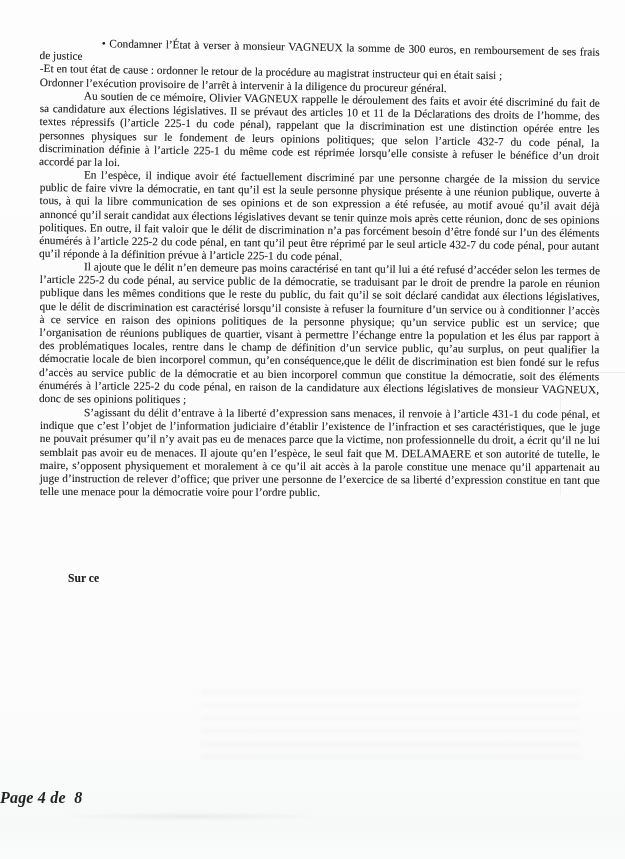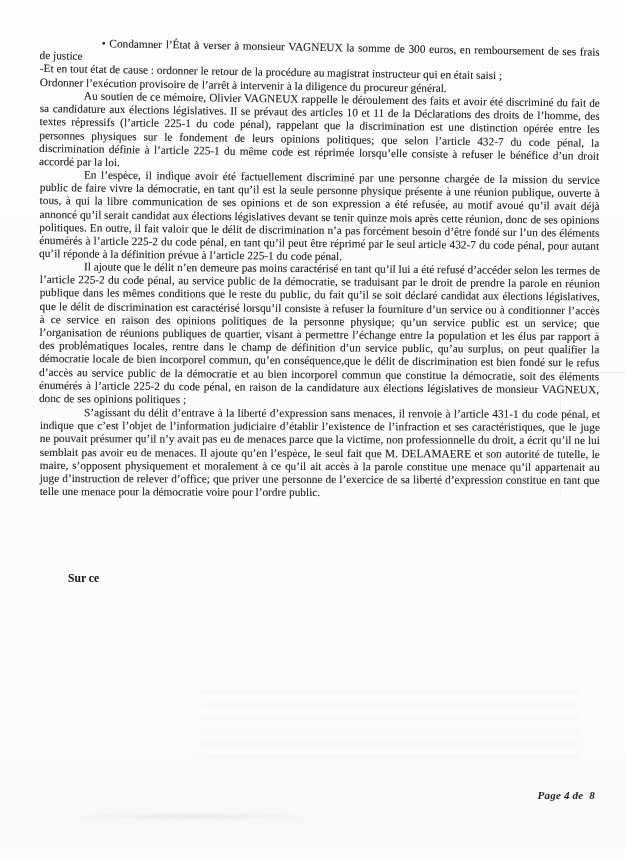--- a/index.html
+++ b/index.html
@@ -45,24 +45,24 @@
     font-weight: bold;
     text-align: left;
     transform: none !important;
     font-size: 11.6px !important;
   }
   .footer {
     position: absolute;
     left: 0;
     top: 789px;
     width: 595px;
-    text-align: right;
+    text-align: left;
     font-weight: bold;
     font-style: italic;
-    font-size: 11px;
+    font-size: 16px;
     letter-spacing: 0.2px;
     white-space: pre;
     color: #232323;
     filter: blur(0.2px);
   }
   
   .smudge {
     position: absolute;
     left: 55px;
     top: 812px;

